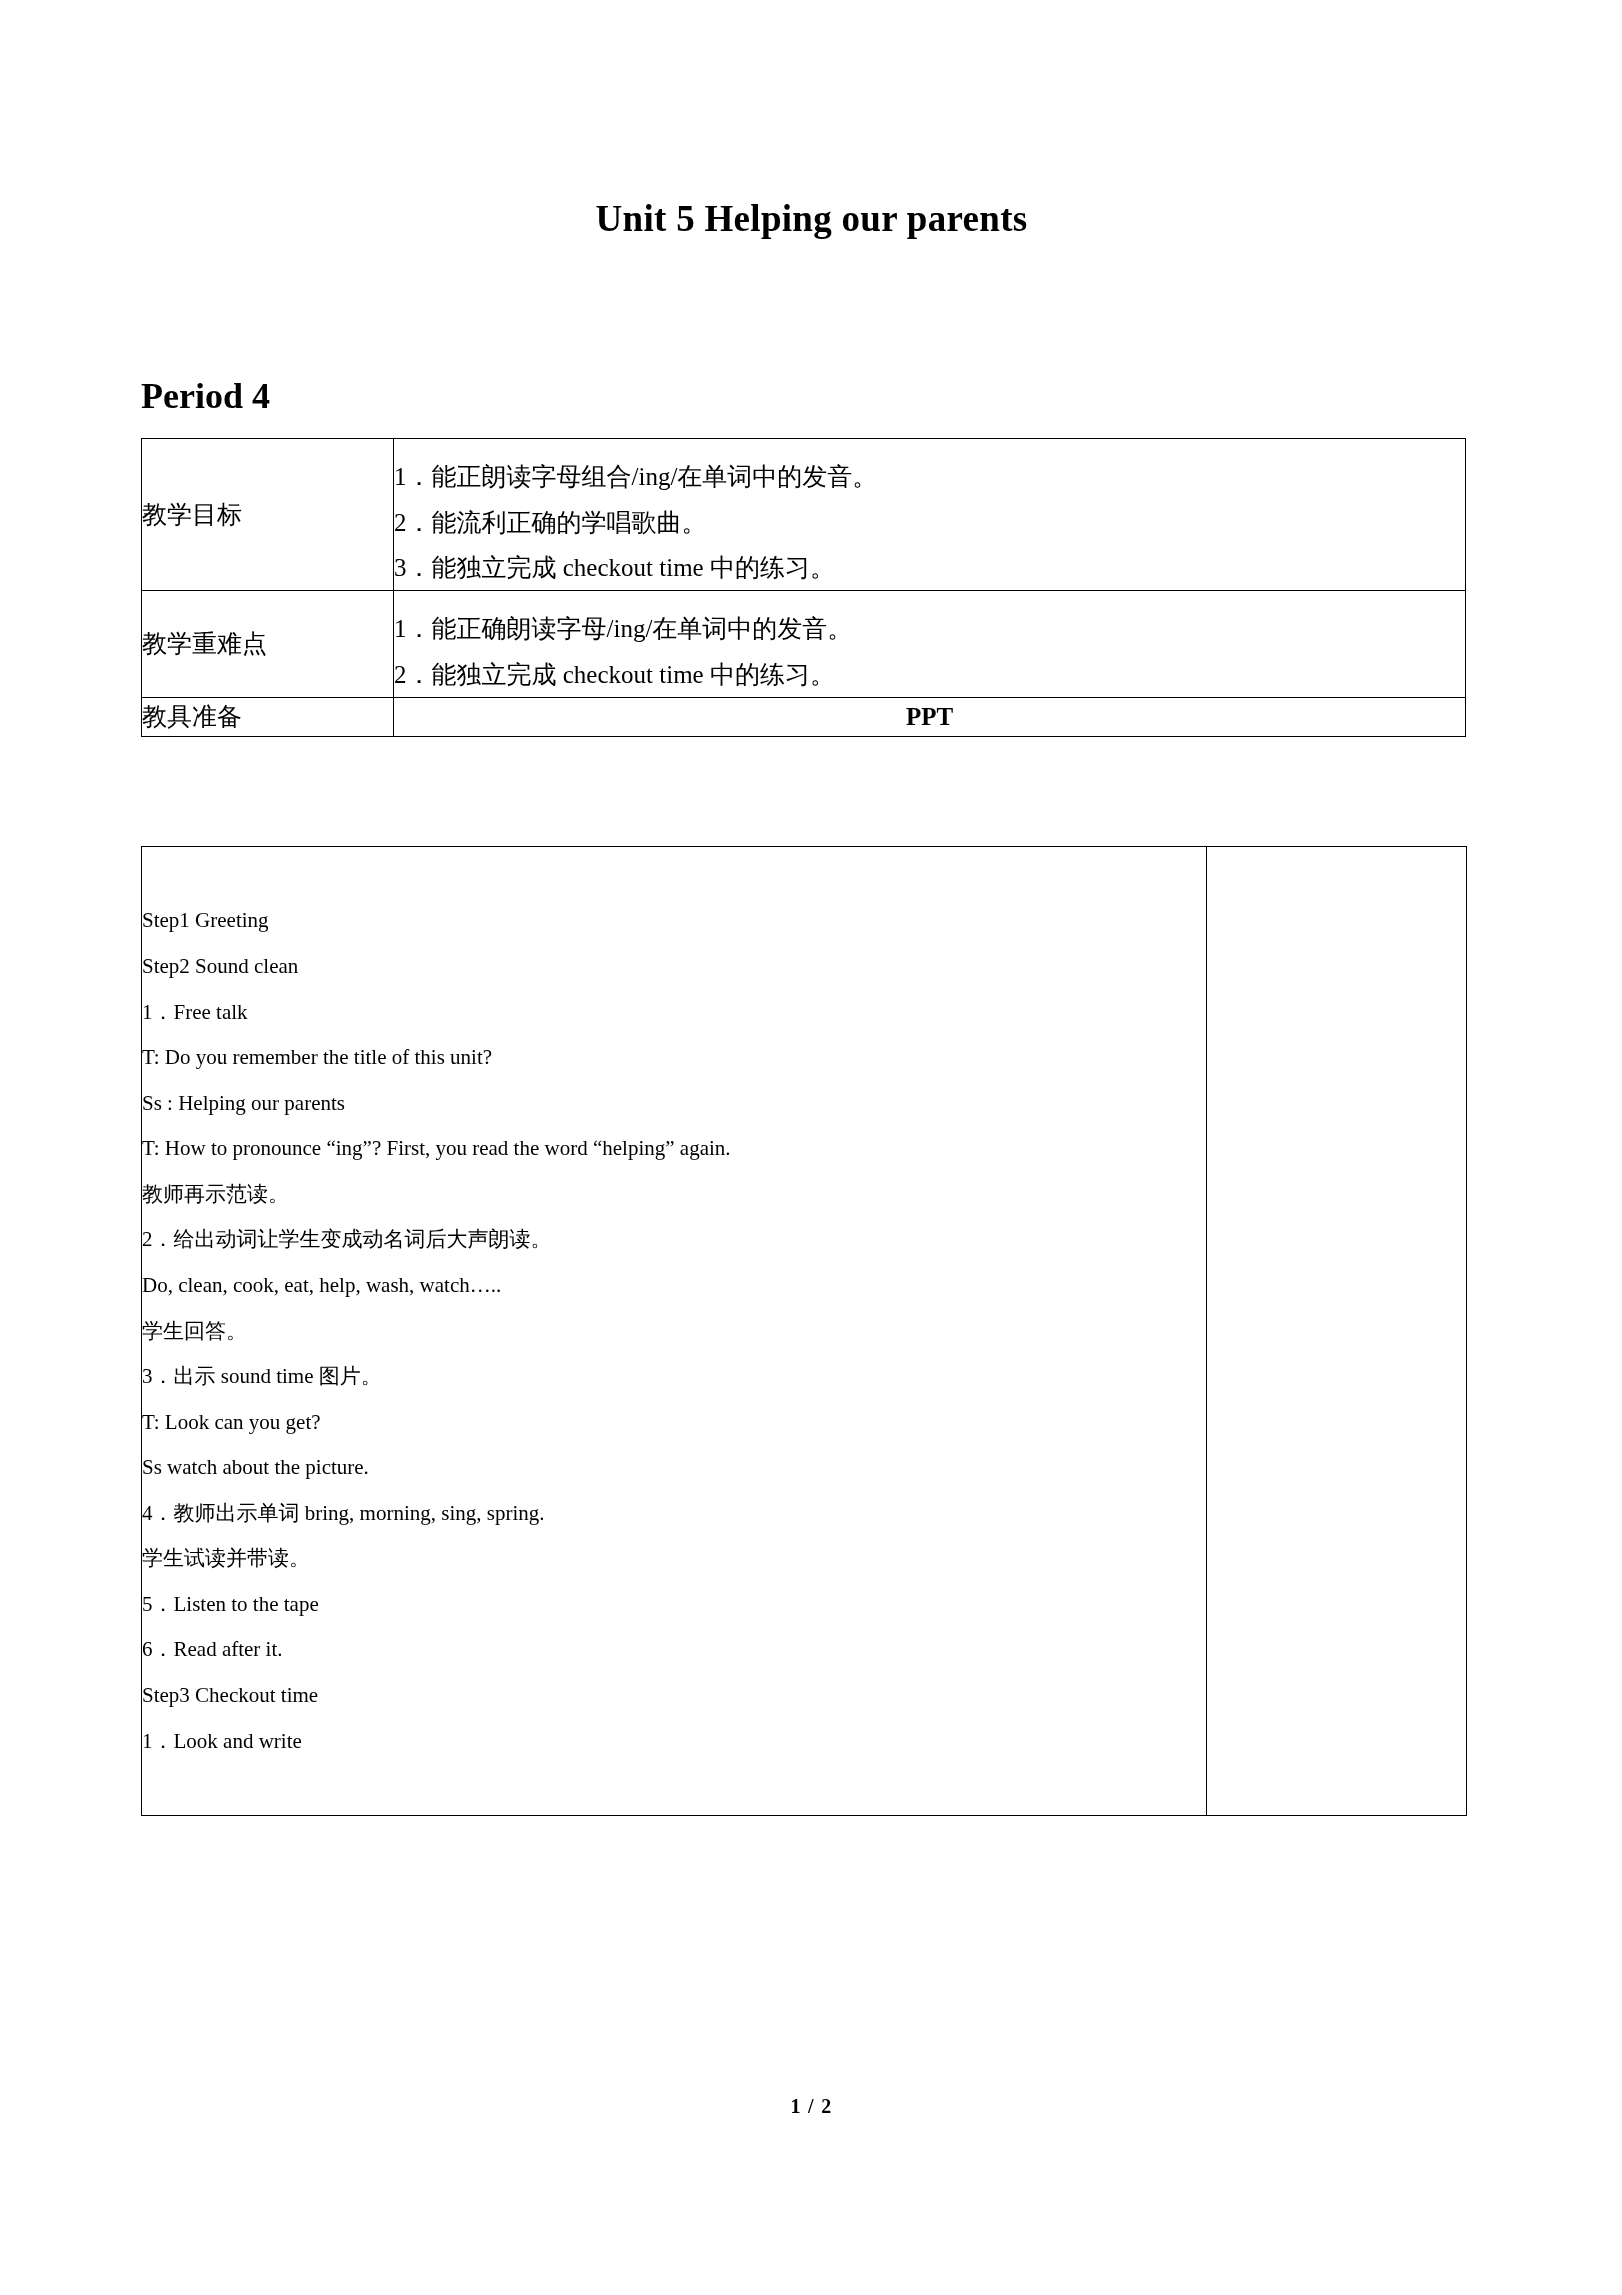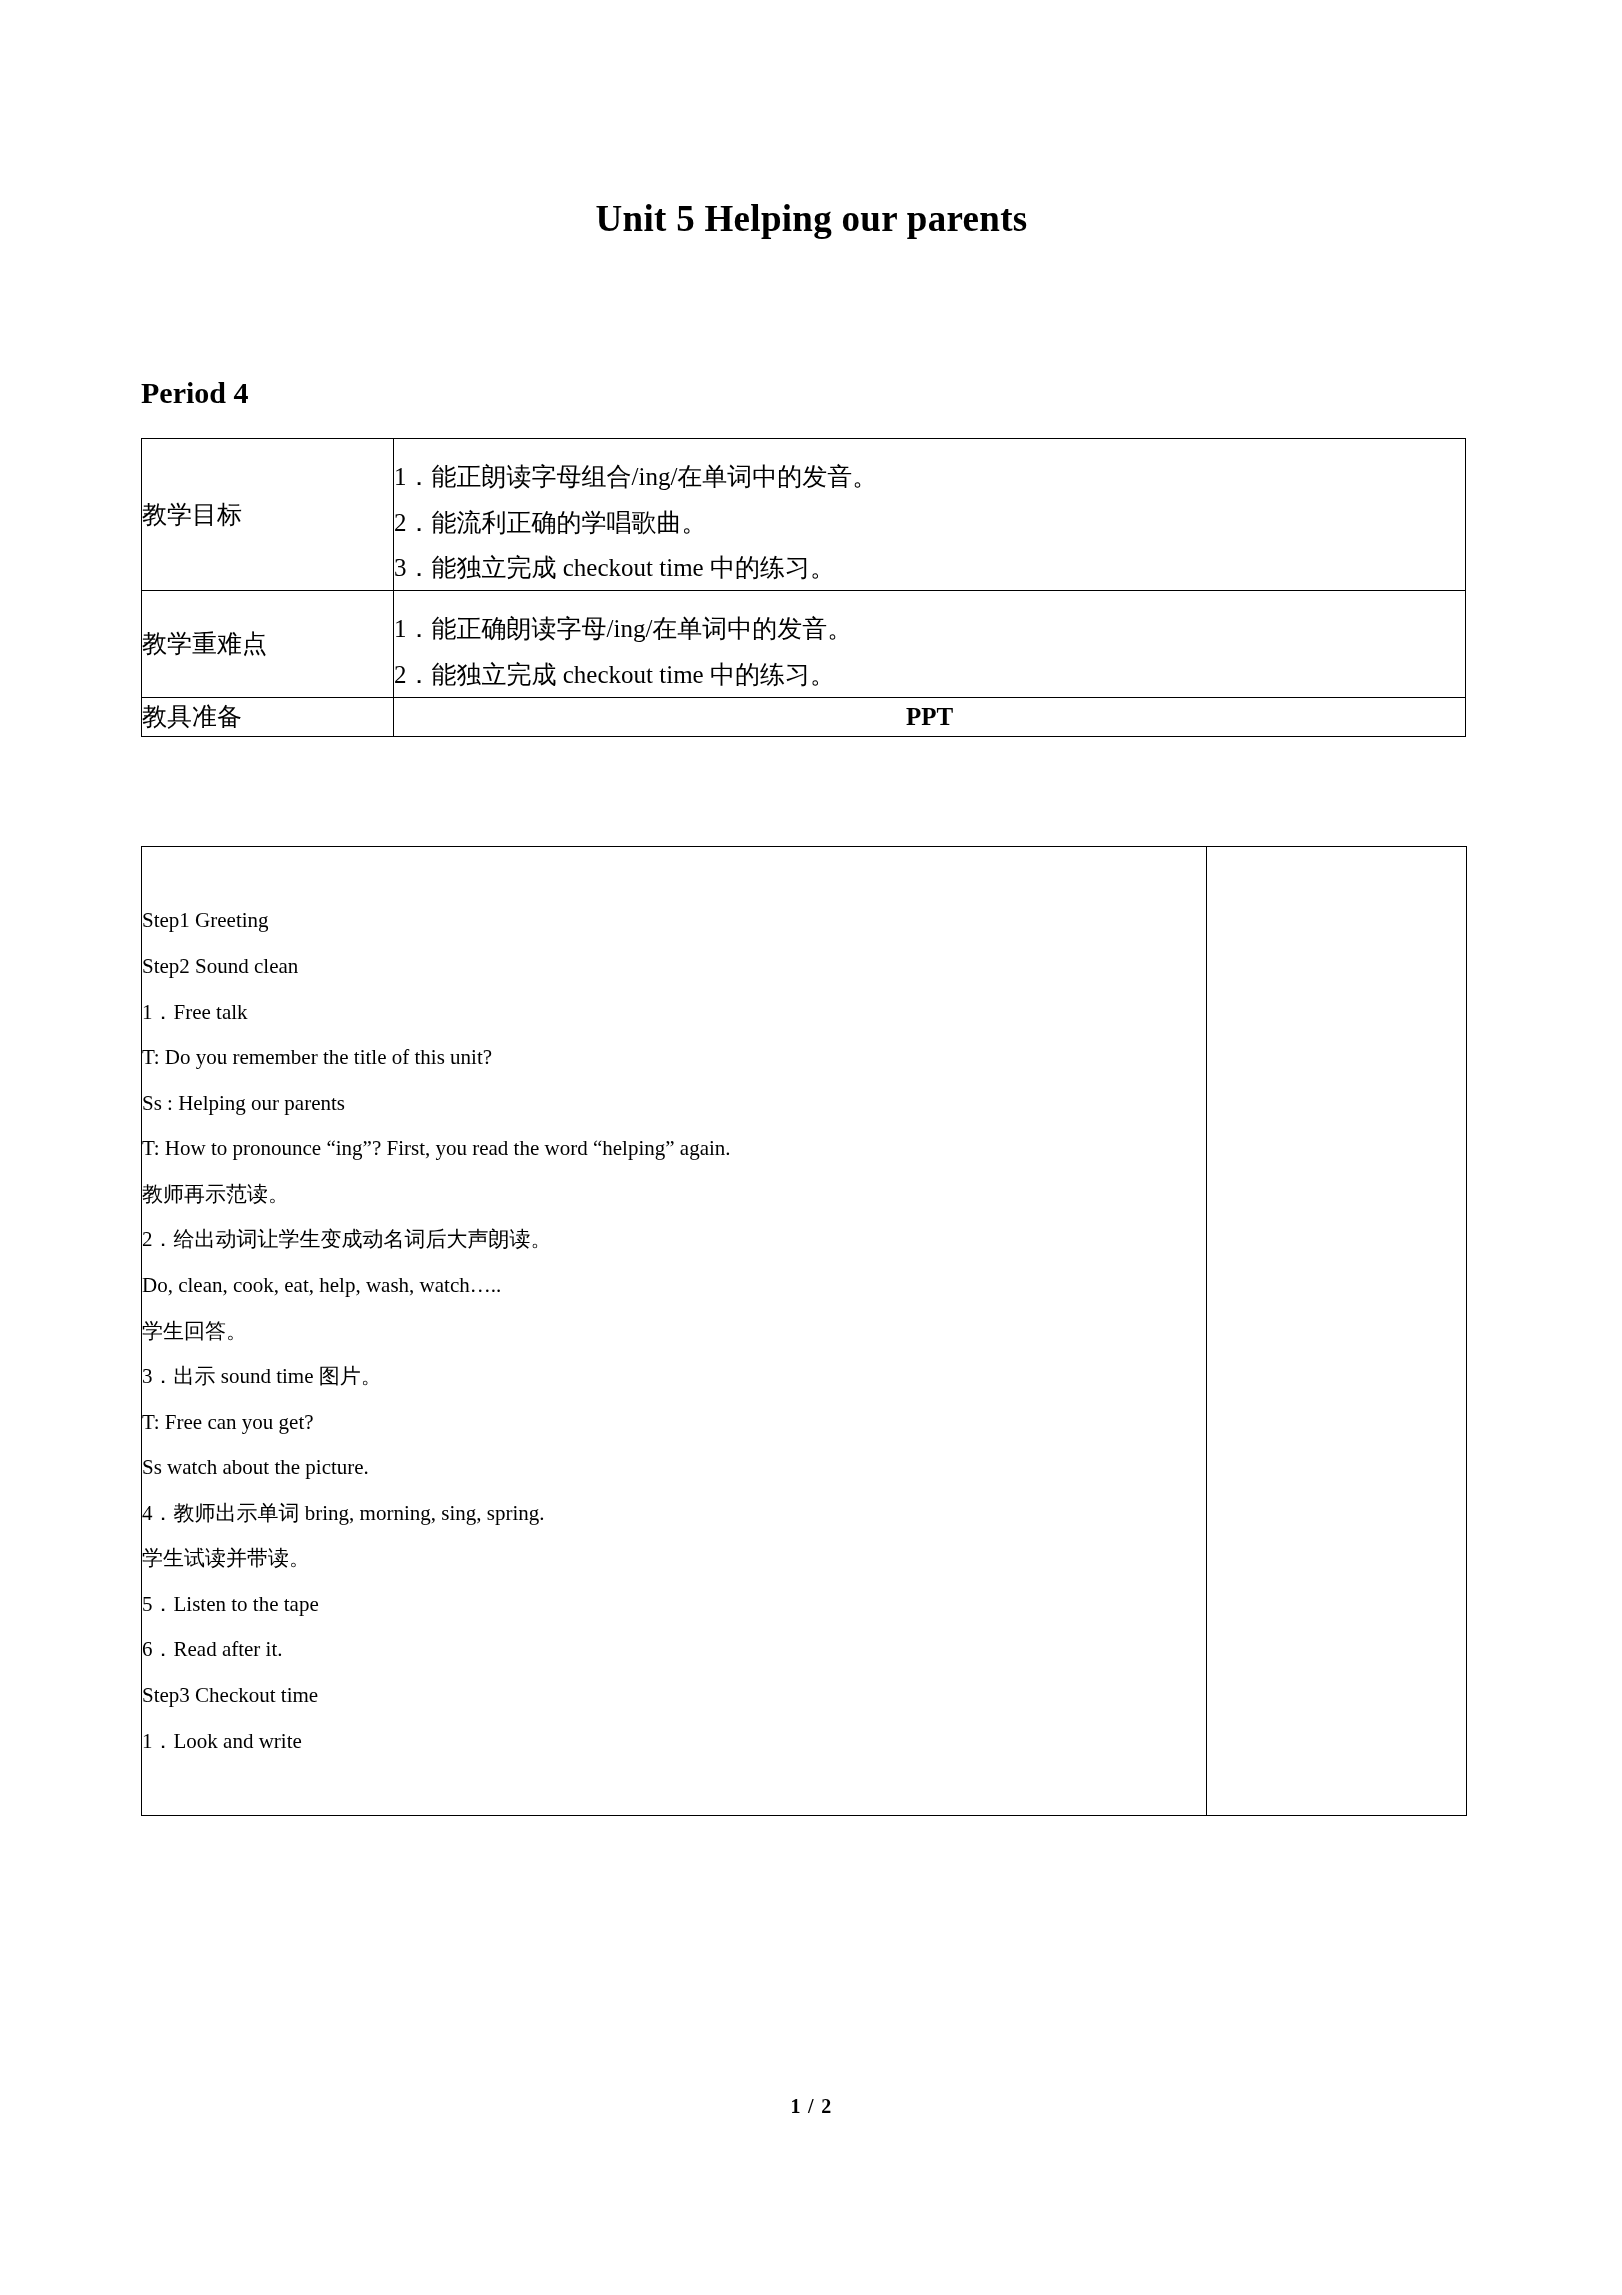--- a/index.html
+++ b/index.html
@@ -35,21 +35,21 @@
     font-weight: bold;
     letter-spacing: 0.3px;
     line-height: 1.1;
   }
 
   
   .period-heading {
     position: absolute;
     left: 141px;
     top: 375px;
-    font-size: 30px;
+    font-size: 36px;
     font-weight: bold;
     line-height: 1.2;
   }
 
   
   .lesson-table {
     position: absolute;
     left: 141px;
     top: 438px;
     width: 1325px;
@@ -190,21 +190,21 @@
         <div class="line">Step2 Sound clean</div>
         <div class="line">1．Free talk</div>
         <div class="line">T: Do you remember the title of this unit?</div>
         <div class="line">Ss : Helping our parents</div>
         <div class="line">T: How to pronounce “ing”? First, you read the word “helping” again.</div>
         <div class="line">教师再示范读。</div>
         <div class="line">2．给出动词让学生变成动名词后大声朗读。</div>
         <div class="line">Do, clean, cook, eat, help, wash, watch…..</div>
         <div class="line">学生回答。</div>
         <div class="line">3．出示 sound time 图片。</div>
-        <div class="line">T: Free can you get?</div>
+        <div class="line">T: Look can you get?</div>
         <div class="line">Ss watch about the picture.</div>
         <div class="line">4．教师出示单词 bring, morning, sing, spring.</div>
         <div class="line">学生试读并带读。</div>
         <div class="line">5．Listen to the tape</div>
         <div class="line">6．Read after it.</div>
         <div class="line">Step3 Checkout time</div>
         <div class="line">1．Look and write</div>
       </td>
       <td class="cell-empty"></td>
     </tr>

